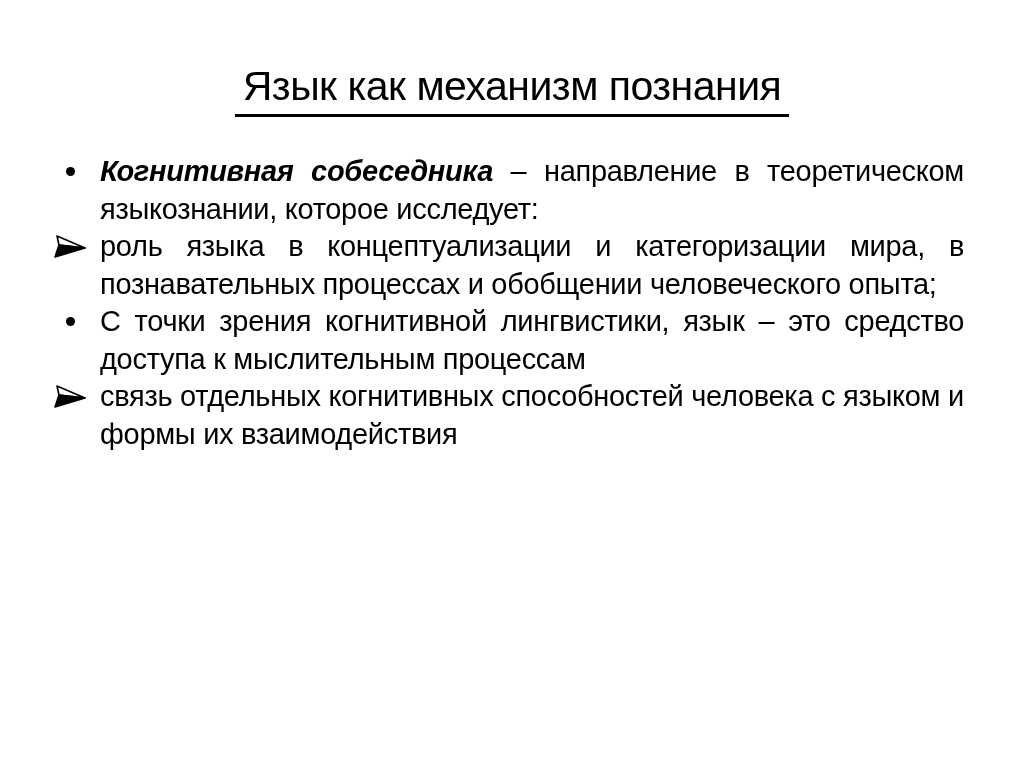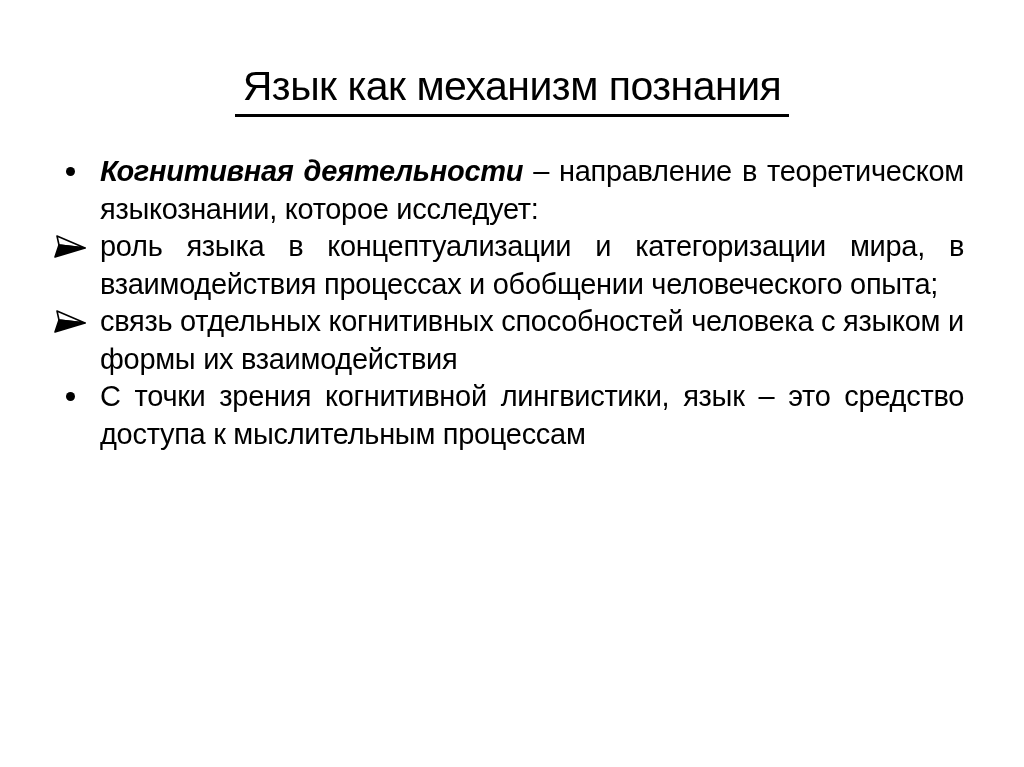--- a/index.html
+++ b/index.html
@@ -80,46 +80,46 @@
   <div class="title-wrap">
     <span class="title">Язык как механизм познания</span>
   </div>
 
   <div class="content">
 
     <div class="row">
       <span class="marker-cell">
         <span class="dot"></span>
       </span>
-      <div class="text"><span class="lead">Когнитивная деятельности</span><span> – направление в теоретическом языкознании, которое исследует:</span></div>
+      <div class="text"><span class="lead">Когнитивная собеседника</span><span> – направление в теоретическом языкознании, которое исследует:</span></div>
     </div>
 
 
     <div class="row">
       <span class="marker-cell">
         <svg class="arrow" viewBox="0 0 34 24" aria-hidden="true">
           <polygon points="3,1 31,13 5,10" fill="#ffffff" stroke="#000000" stroke-width="1.6" stroke-linejoin="round"></polygon>
           <polygon points="5,10 31,13 1,22" fill="#000000" stroke="#000000" stroke-width="1.6" stroke-linejoin="round"></polygon>
         </svg>
       </span>
-      <div class="text">роль языка в концептуализации и категоризации мира, в взаимодействия процессах и обобщении человеческого опыта;</div>
+      <div class="text">роль языка в концептуализации и категоризации мира, в познавательных процессах и обобщении человеческого опыта;</div>
+    </div>
+
+    <div class="row">
+      <span class="marker-cell">
+        <span class="dot"></span>
+      </span>
+      <div class="text">С точки зрения когнитивной лингвистики, язык – это средство доступа к мыслительным процессам</div>
     </div>
 
     <div class="row">
       <span class="marker-cell">
         <svg class="arrow" viewBox="0 0 34 24" aria-hidden="true">
           <polygon points="3,1 31,13 5,10" fill="#ffffff" stroke="#000000" stroke-width="1.6" stroke-linejoin="round"></polygon>
           <polygon points="5,10 31,13 1,22" fill="#000000" stroke="#000000" stroke-width="1.6" stroke-linejoin="round"></polygon>
         </svg>
       </span>
       <div class="text">связь отдельных когнитивных способностей человека с языком и формы их взаимодействия</div>
     </div>
 
-    <div class="row">
-      <span class="marker-cell">
-        <span class="dot"></span>
-      </span>
-      <div class="text">С точки зрения когнитивной лингвистики, язык – это средство доступа к мыслительным процессам</div>
-    </div>
-
 
   </div>
 </div>
 
 </body></html>

